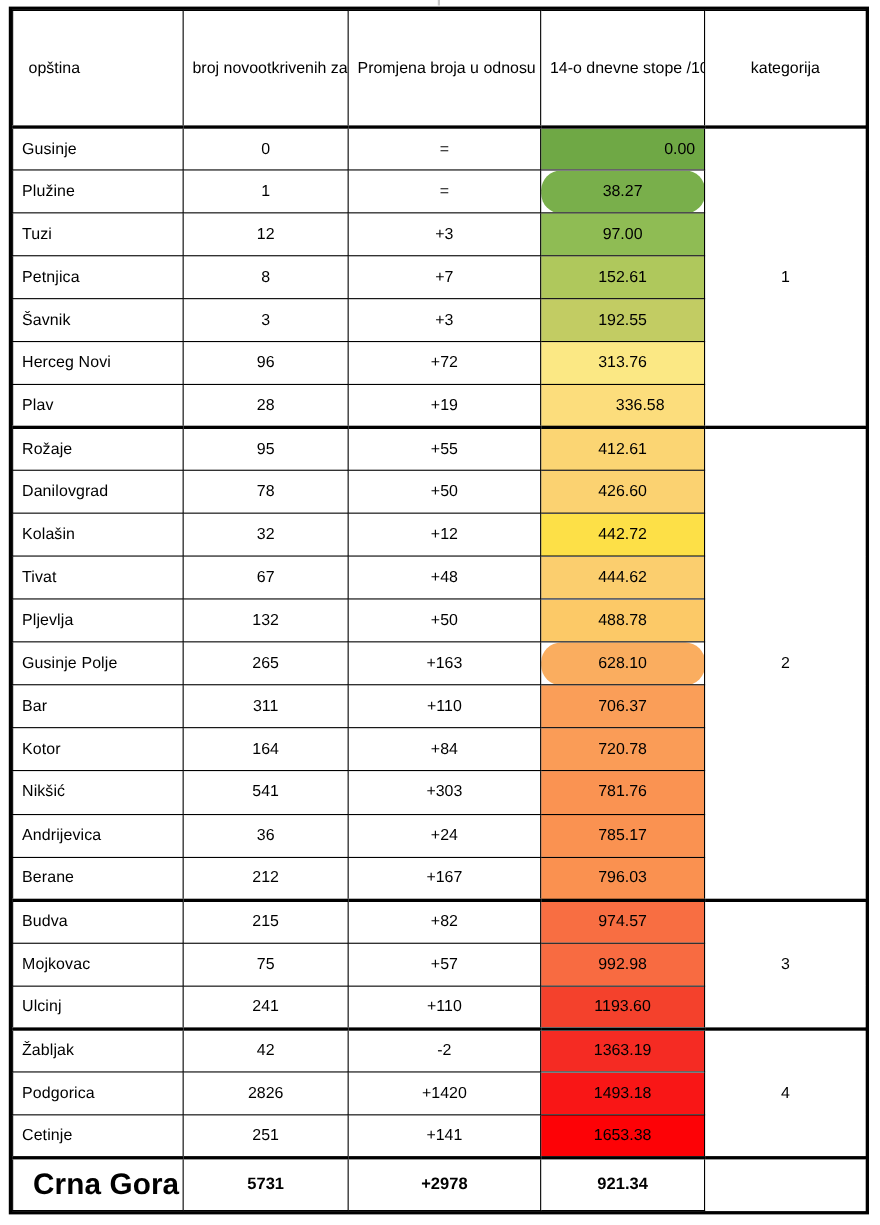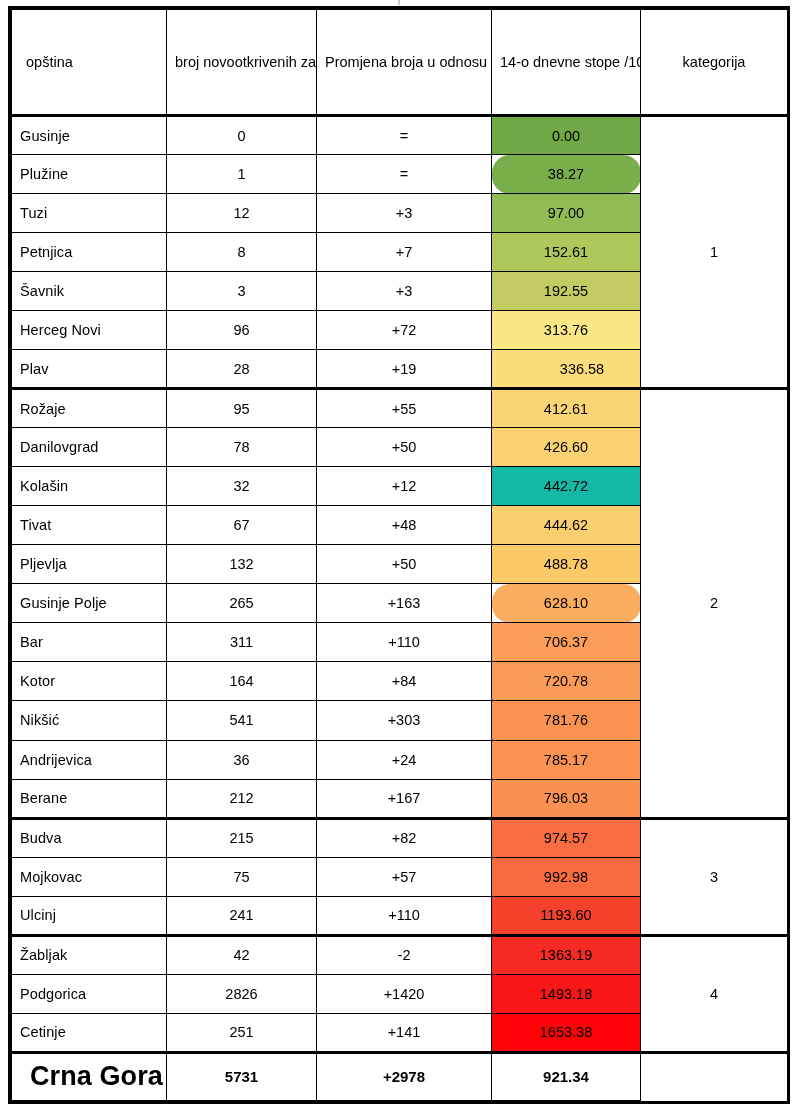--- a/index.html
+++ b/index.html
@@ -138,21 +138,21 @@
         <th>Promjena broja u odnosu na prethodni redovni presjek</th>
         <th>14-o dnevne stope /100.000</th>
         <th>kategorija</th>
       </tr>
     </thead>
     <tbody id="tbody">
         <tr class="grp-start">
           <td class="name">Gusinje</td>
           <td class="num">0</td>
           <td class="delta">=</td>
-          <td class="rate" style="background: rgb(111, 168, 69);">0.00</td>
+          <td class="rate" style="background: rgb(111, 168, 69); text-align: right;">0.00</td>
           <td class="cat" rowspan="7">1</td>
         </tr>
         <tr>
           <td class="name">Plužine</td>
           <td class="num">1</td>
           <td class="delta">=</td>
           <td class="rate" style="background: rgb(121, 175, 75); border-radius: 18px;">38.27</td>
         </tr>
         <tr>
           <td class="name">Tuzi</td>
@@ -194,21 +194,21 @@
         <tr>
           <td class="name">Danilovgrad</td>
           <td class="num">78</td>
           <td class="delta">+50</td>
           <td class="rate" style="background: rgb(251, 210, 113);">426.60</td>
         </tr>
         <tr>
           <td class="name">Kolašin</td>
           <td class="num">32</td>
           <td class="delta">+12</td>
-          <td class="rate" style="background: #14b8a6;">442.72</td>
+          <td class="rate" style="background: #fde047;">442.72</td>
         </tr>
         <tr>
           <td class="name">Tivat</td>
           <td class="num">67</td>
           <td class="delta">+48</td>
           <td class="rate" style="background: rgb(251, 206, 110);">444.62</td>
         </tr>
         <tr>
           <td class="name">Pljevlja</td>
           <td class="num">132</td>

